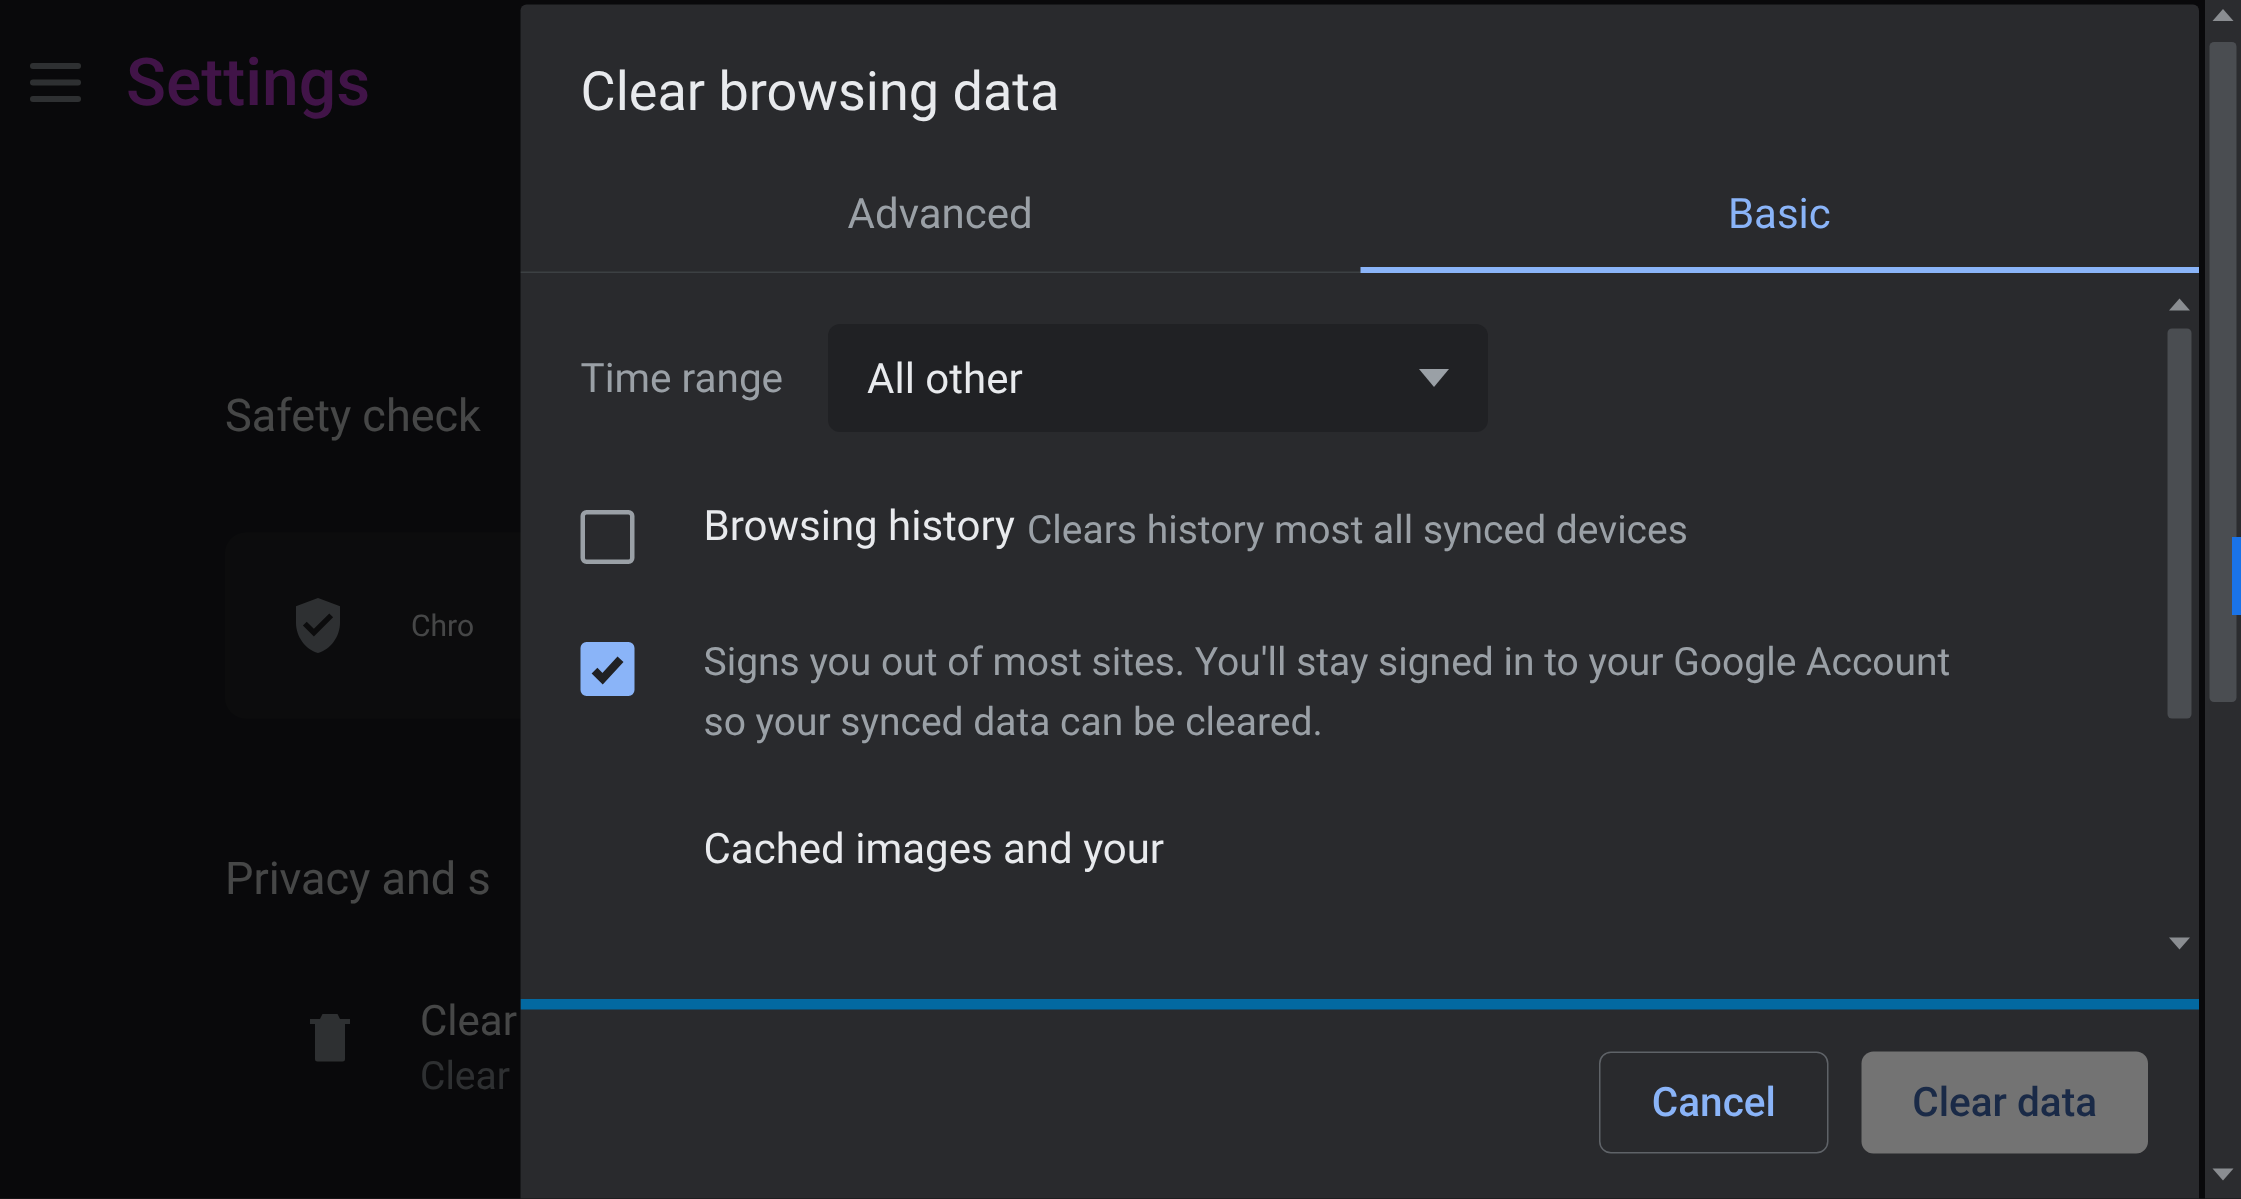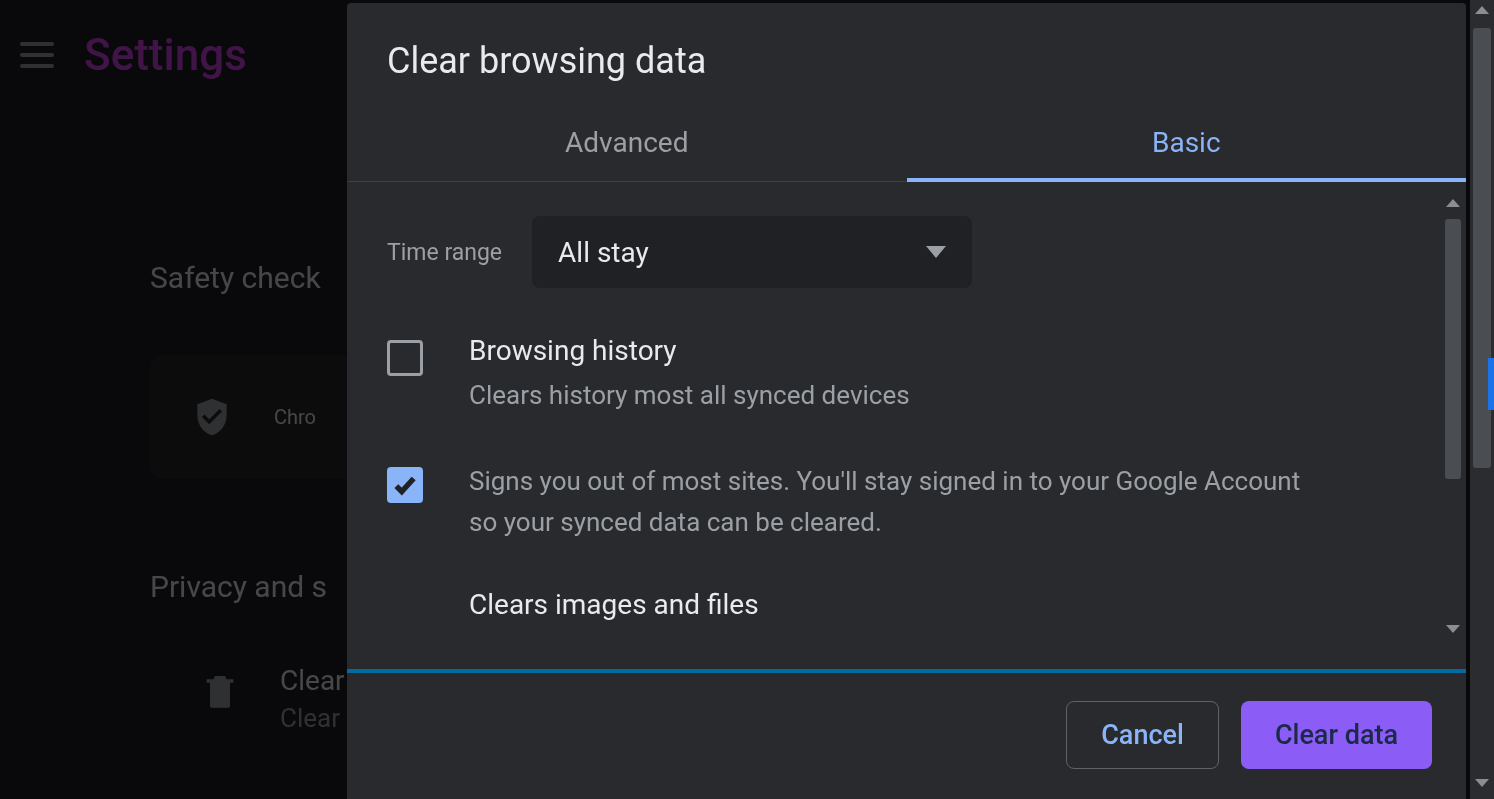--- a/index.html
+++ b/index.html
@@ -113,21 +113,21 @@
     position: relative;
     padding: 0 40px;
   }
 
   .time-row {
     display: flex; align-items: center;
     gap: 30px;
     margin-top: 34px;
   }
   .time-label {
-    font-size: 23px; color: #9aa0a6;
+    font-size: 27px; color: #9aa0a6;
   }
   .dropdown {
     background: #202124;
     border-radius: 8px;
     height: 72px;
     min-width: 440px;
     padding: 0 26px;
     display: flex; align-items: center; justify-content: space-between;
     cursor: pointer;
   }
@@ -152,46 +152,46 @@
     margin-top: 6px;
     display: flex; align-items: center; justify-content: center;
     cursor: pointer;
   }
   .checkbox.checked {
     background: #8ab4f8;
     border-color: #8ab4f8;
   }
   .check-svg { width: 26px; height: 26px; stroke:#202124; stroke-width:5; fill:none; display:none; }
   .checkbox.checked .check-svg { display:block; }
-  .option-texts { display:flex; flex-direction:column; gap:8px; max-width: 860px; }
+  .option-texts { display:flex; flex-direction:row; gap:8px; max-width: 860px; }
   .option-title { font-size: 28px; color: #e8eaed; font-weight: 400; }
   .option-desc { font-size: 26px; color: #9aa0a6; line-height: 1.55; }
   .option-row.cutoff .checkbox { visibility: hidden; }
 
   .dialog-footer {
-    border-top: 4px solid #0369a1;
+    border-top: 7px solid #0369a1;
     padding: 28px 34px 30px 34px;
     display: flex; justify-content: flex-end; gap: 22px;
   }
   .btn {
     height: 68px;
     padding: 0 34px;
     border-radius: 8px;
     font-size: 27px;
     display: flex; align-items: center; justify-content: center;
     cursor: pointer;
     font-weight: 500;
   }
   .btn-secondary {
     border: 1.5px solid #5f6368;
     color: #8ab4f8;
     background: transparent;
   }
   .btn-primary {
-    background: #8b5cf6;
+    background: #737373;
     color: #1a2a47;
     border: none;
   }
 
   
   .outer-scroll {
     position: absolute;
     right: 0; top: 0; bottom: 0;
     width: 24px;
     background: #2b2c2f;
@@ -276,21 +276,21 @@
   <div class="tabs">
     <div class="tab">Advanced</div>
     <div class="tab active">Basic</div>
   </div>
 
   <div class="dialog-body">
 
     <div class="time-row">
       <span class="time-label">Time range</span>
       <div class="dropdown">
-        <span class="dropdown-value">All stay</span>
+        <span class="dropdown-value">All other</span>
         <div class="triangle-down"></div>
       </div>
     </div>
 
     <div class="option-row">
       <div class="checkbox">
         
       </div>
       <div class="option-texts">
         <span class="option-title">Browsing history</span>
@@ -307,21 +307,21 @@
       <div class="option-texts">
         <span class="option-desc">Signs you out of most sites. You'll stay signed in to your Google Account so your synced data can be cleared.</span>
       </div>
     </div>
 
     <div class="option-row cutoff">
       <div class="checkbox">
         
       </div>
       <div class="option-texts">
-        <span class="option-title">Clears images and files</span>
+        <span class="option-title">Cached images and your</span>
 
       </div>
     </div>
 
   </div>
 
   <div class="dialog-footer">
     <div class="btn btn-secondary">Cancel</div>
     <div class="btn btn-primary">Clear data</div>
   </div>

